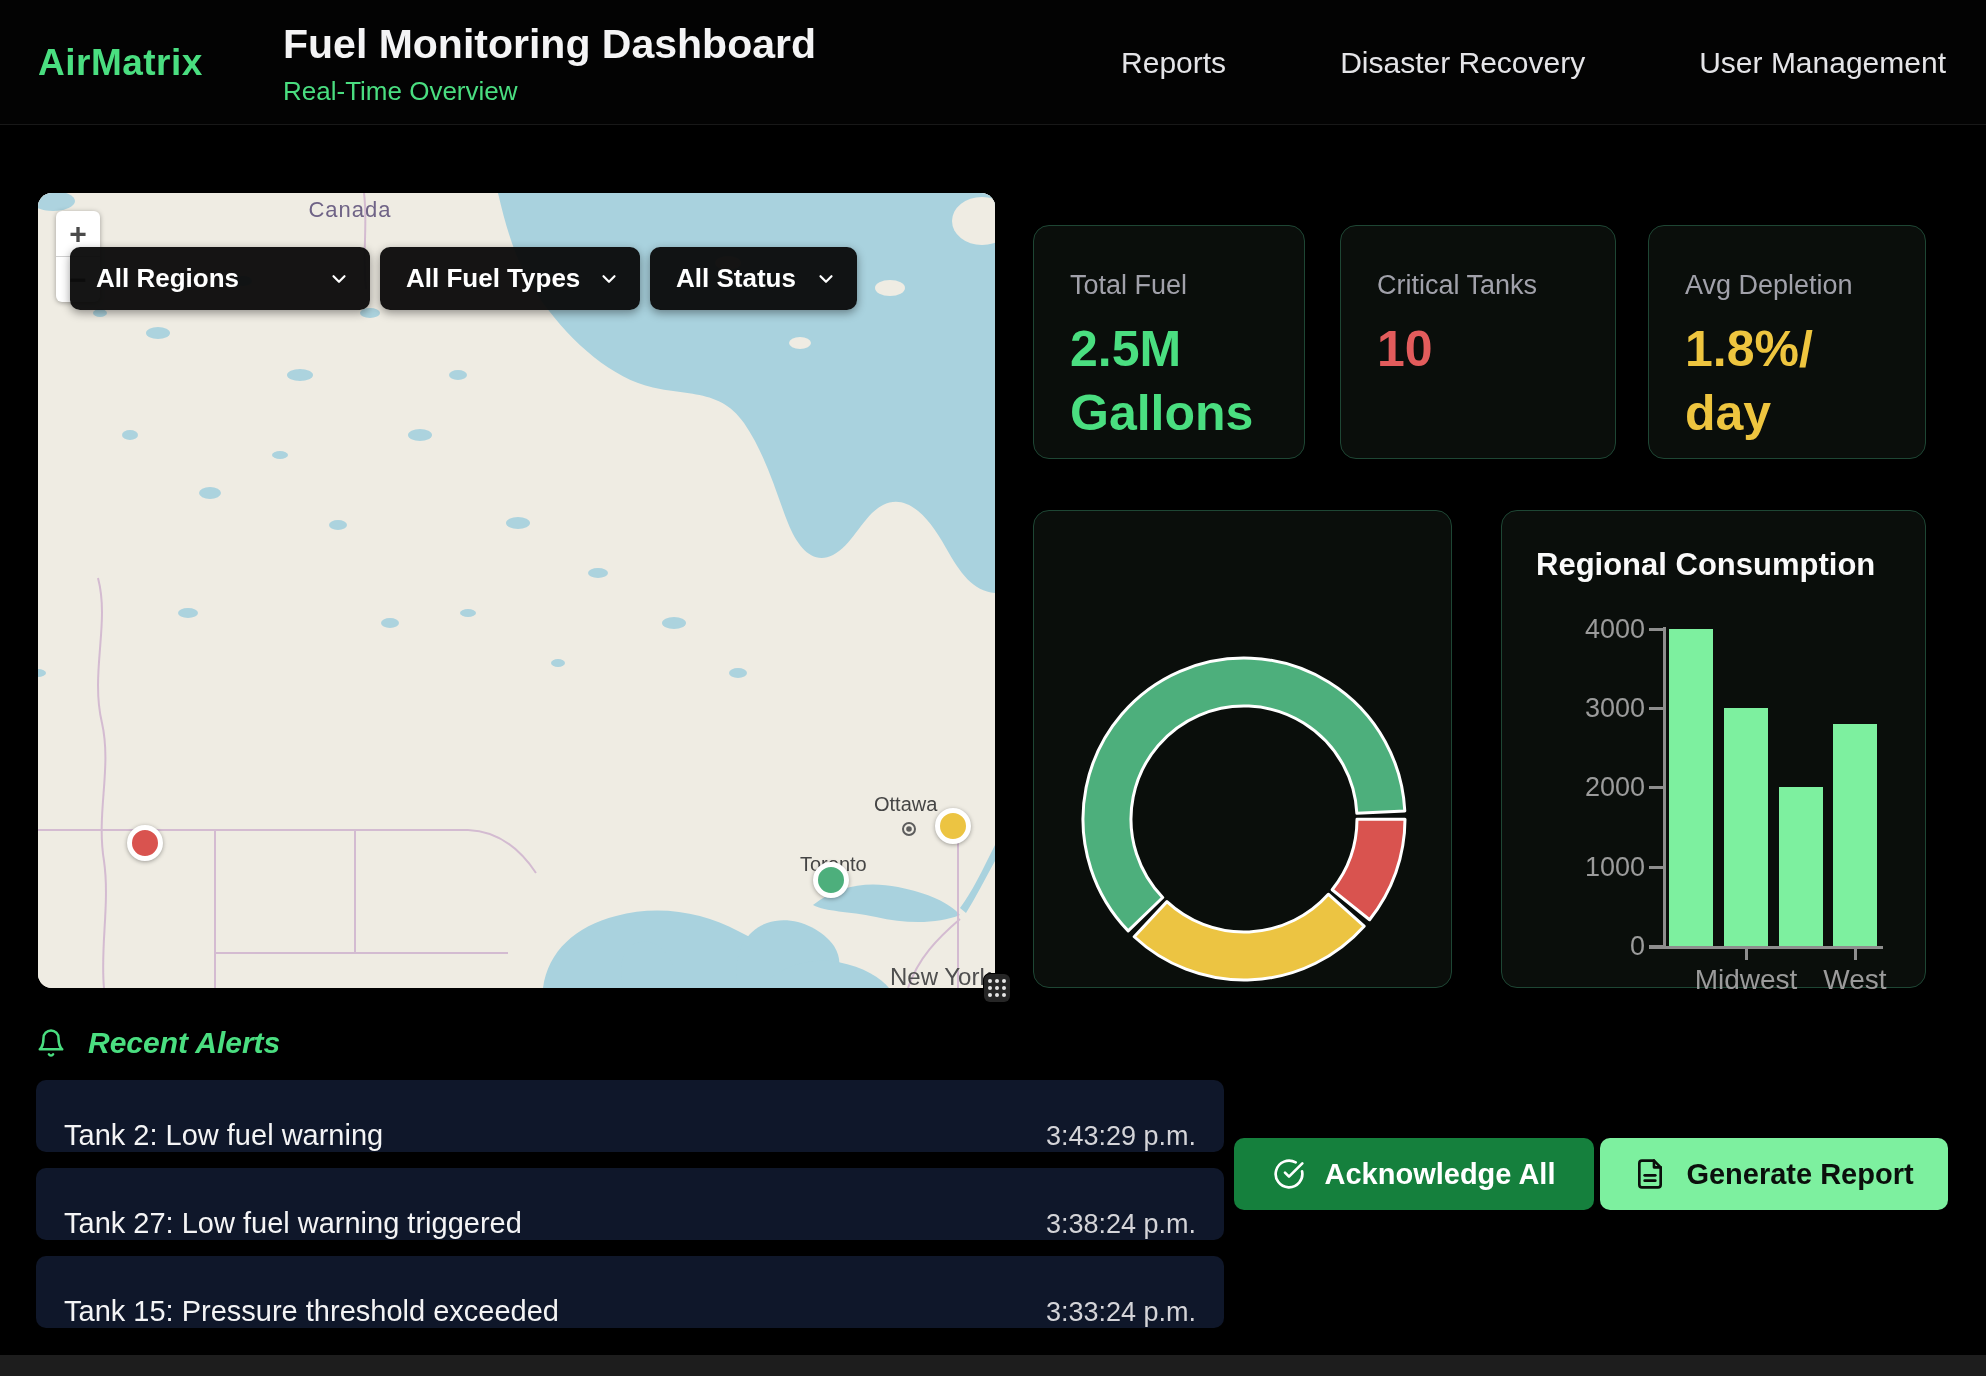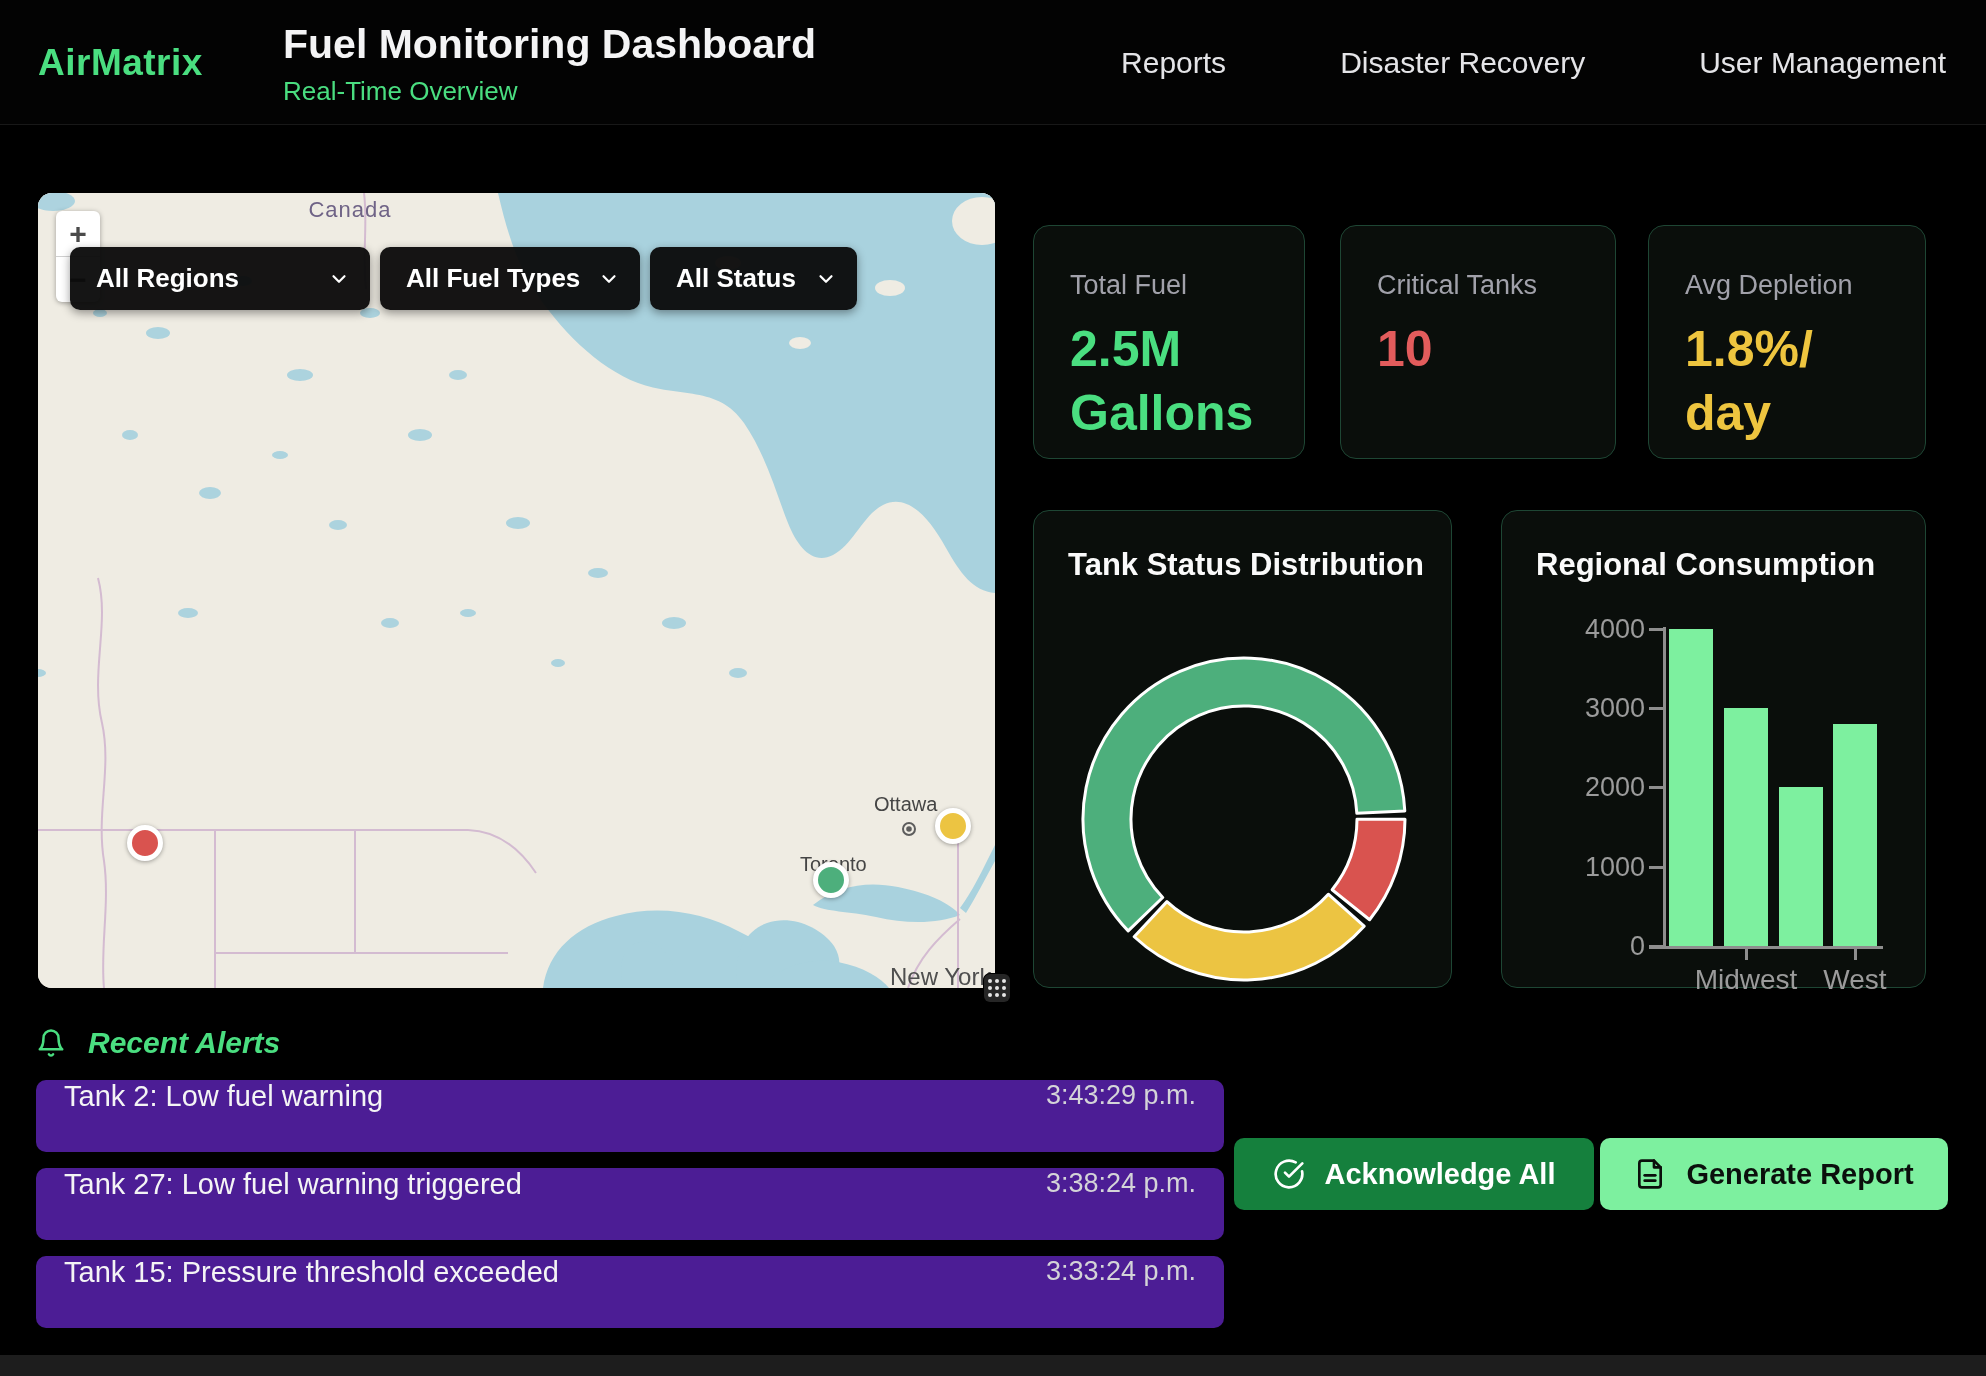--- a/index.html
+++ b/index.html
@@ -54,21 +54,21 @@
   .axis { position:absolute; background:#8e8e8e; }
   .ytick-label { position:absolute; width:103px; left:40px; text-align:right; font-size:27px; color:#9b9b9b; line-height:32px; }
   .ytick-mark { position:absolute; left:147px; width:14px; height:3px; background:#8e8e8e; }
   .xtick-mark { position:absolute; width:3px; height:12px; background:#8e8e8e; top:437px; }
   .xtick-label { position:absolute; top:453px; text-align:center; font-size:28px; color:#9b9b9b; }
   .bar { position:absolute; width:44px; }
 
   
   .alerts-header { position:absolute; left:36px; top:1026px; display:flex; align-items:center; gap:22px; }
   .alerts-title { font-size:30px; font-weight:bold; color:#4ade80;font-style:italic; }
-  .alert-row { position:absolute; left:36px; width:1188px; height:72px; background:#4c1d95; border-radius:10px; display:flex; align-items:flex-start; justify-content:space-between; padding:0 28px; }
+  .alert-row { position:absolute; left:36px; width:1188px; height:72px; background:#0f172a; border-radius:10px; display:flex; align-items:flex-end; justify-content:space-between; padding:0 28px; }
   .alert-msg { font-size:29px; color:#f4f4f5; }
   .alert-time { font-size:27px; color:#d4d4d8; white-space:nowrap; }
 
   
   .btn { position:absolute; top:1138px; height:72px; border:none; border-radius:10px; display:flex; align-items:center; justify-content:center; gap:20px; cursor:pointer; font-family:"Liberation Sans", sans-serif; }
   .btn-ack { left:1234px; width:360px; background:#15803d; color:#fff; font-size:29px; font-weight:600; }
   .btn-gen { left:1600px; width:348px; background:#7df09f; color:#0b0f0c; font-size:29px; font-weight:700; }
 
   .footer-strip { position:absolute; left:0; top:1355px; width:1986px; height:21px; background:#1d1d1d; cursor:pointer; }
 </style>
@@ -211,21 +211,20 @@
   </div>
   <div class="card kpi-card kpi-3">
     <div class="kpi-label">Avg Depletion</div>
     <div class="kpi-value" style="color: rgb(238, 197, 63);">
       <span>1.8%/</span>
       <span>day</span>
     </div>
   </div>
 
   <div class="card chart-card tank">
-    <div class="chart-title">Tank Status Distribution</div>
     <svg id="donut-svg" width="419" height="478" viewBox="0 0 419 478" style="position:absolute;left:0;top:0;">
         <path d="M94.18629214547715 419.8399976438985 A161 161 0 1 1 370.7980594198287 299.9387292058113 L322.8582653070847 302.342089442588 A113 113 0 1 0 128.71460256173242 386.4963958618667 Z" fill="#4daf7c" stroke="#ffffff" stroke-width="3" stroke-linejoin="round"></path>
         <path d="M370.99958558340904 308.36529709901515 A161 161 0 0 1 335.578988190438 408.75176288812935 L298.13928984794717 378.71397022582994 A113 113 0 0 0 322.9997091361815 308.2563886471349 Z" fill="#d9534f" stroke="#ffffff" stroke-width="3" stroke-linejoin="round"></path>
         <path d="M330.1339466976546 415.1859825296437 A161 161 0 0 1 100.19826402993763 425.74794596068637 L132.9341853129376 390.6429682829662 A113 113 0 0 0 294.31761476295014 383.22991320403565 Z" fill="#ecc442" stroke="#ffffff" stroke-width="3" stroke-linejoin="round"></path>
       </svg>
   </div>
 
   <div class="card chart-card regional">
     <div class="chart-title">Regional Consumption</div>
 

